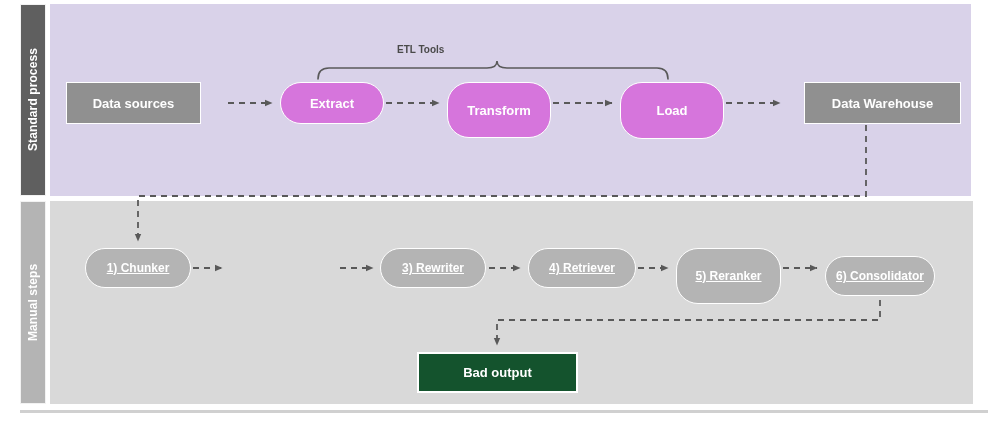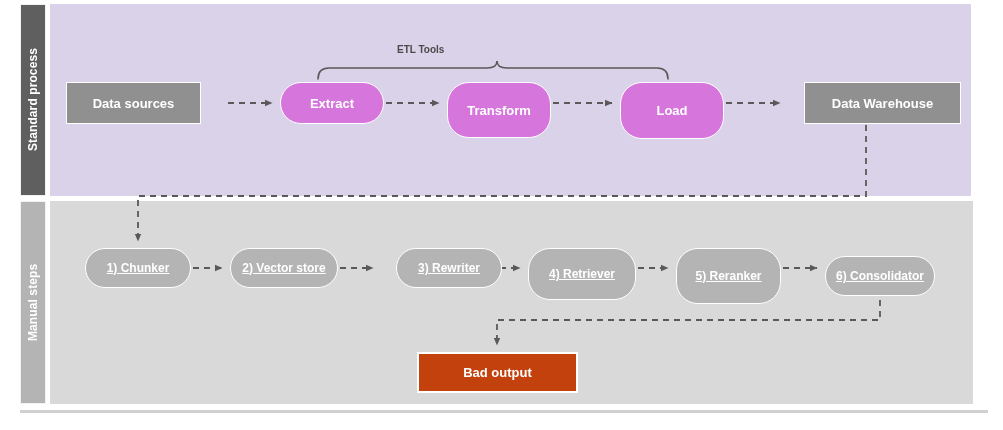--- a/index.html
+++ b/index.html
@@ -69,32 +69,32 @@
     font-size:13px;
     line-height:15px;
     border:1px solid #ffffff;
     padding:0 6px;
   }
   .node.rect{ border-radius:0; }
   .node.pill{ border-radius:22px; }
   .node.gray{ background:#909090; }
   .node.orchid{ background:#d675dc; }
   .node.step{ background:#b4b4b4; font-size:12px;text-decoration:underline; }
-  .node.warn{ background:#c2410c; border:2px solid #ffffff; }
+  .node.warn{ background:#14532d; border:2px solid #ffffff; }
 
   #n-data-sources{ left:66px;  top:82px;  width:135px; height:42px; }
   #n-extract{      left:280px; top:82px;  width:104px; height:42px; }
   #n-transform{    left:447px; top:82px;  width:104px; height:56px; }
   #n-load{         left:620px; top:82px;  width:104px; height:57px; }
   #n-warehouse{    left:788px; top:82px;  width:157px; height:42px;margin-left:16px; }
 
   #n-chunker{      left:85px;  top:248px; width:106px; height:40px; }
   #n-vector{       left:230px; top:248px; width:108px; height:40px; }
-  #n-rewriter{     left:396px; top:248px; width:106px; height:40px; }
-  #n-retriever{    left:528px; top:248px; width:108px; height:52px; }
+  #n-rewriter{     left:380px; top:248px; width:106px; height:40px; }
+  #n-retriever{    left:528px; top:248px; width:108px; height:40px; }
   #n-reranker{     left:676px; top:248px; width:105px; height:56px; }
   #n-consolidator{ left:825px; top:256px; width:110px; height:40px; }
   #n-bad-output{   left:417px; top:352px; width:161px; height:41px; font-size:13px;}
 
   
   #etl-label{
     position:absolute;
     left:397px; top:44px; width:200px;
     text-align:left;
     color:#4a4a4a;
@@ -148,21 +148,20 @@
 
   <div id="etl-label">ETL Tools</div>
 
   <div class="node rect gray" id="n-data-sources">Data sources</div>
   <div class="node pill orchid" id="n-extract">Extract</div>
   <div class="node pill orchid" id="n-transform">Transform</div>
   <div class="node pill orchid" id="n-load">Load</div>
   <div class="node rect gray" id="n-warehouse">Data Warehouse</div>
 
   <div class="node pill step" id="n-chunker">1) Chunker</div>
-  <div class="node pill step" id="n-vector">2) Vector store</div>
   <div class="node pill step" id="n-rewriter">3) Rewriter</div>
   <div class="node pill step" id="n-retriever">4) Retriever</div>
   <div class="node pill step" id="n-reranker">5) Reranker</div>
   <div class="node pill step" id="n-consolidator">6) Consolidator</div>
 
   <div class="node rect warn" id="n-bad-output">Bad output</div>
 
   <div id="bottom-rule"></div>
 
 </div>

